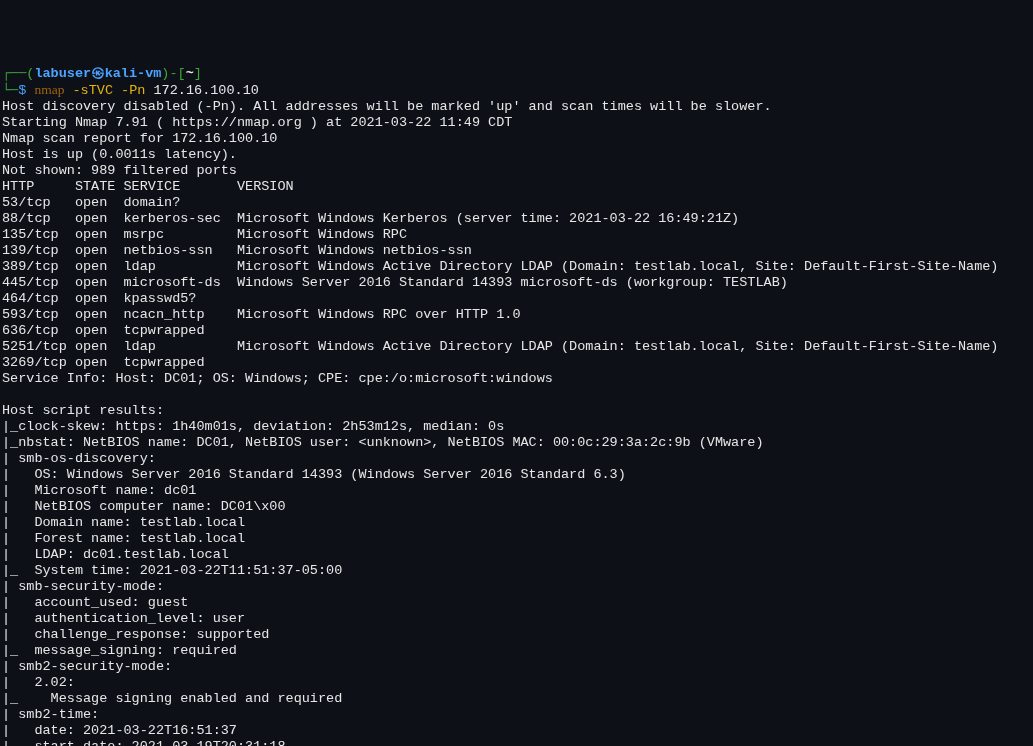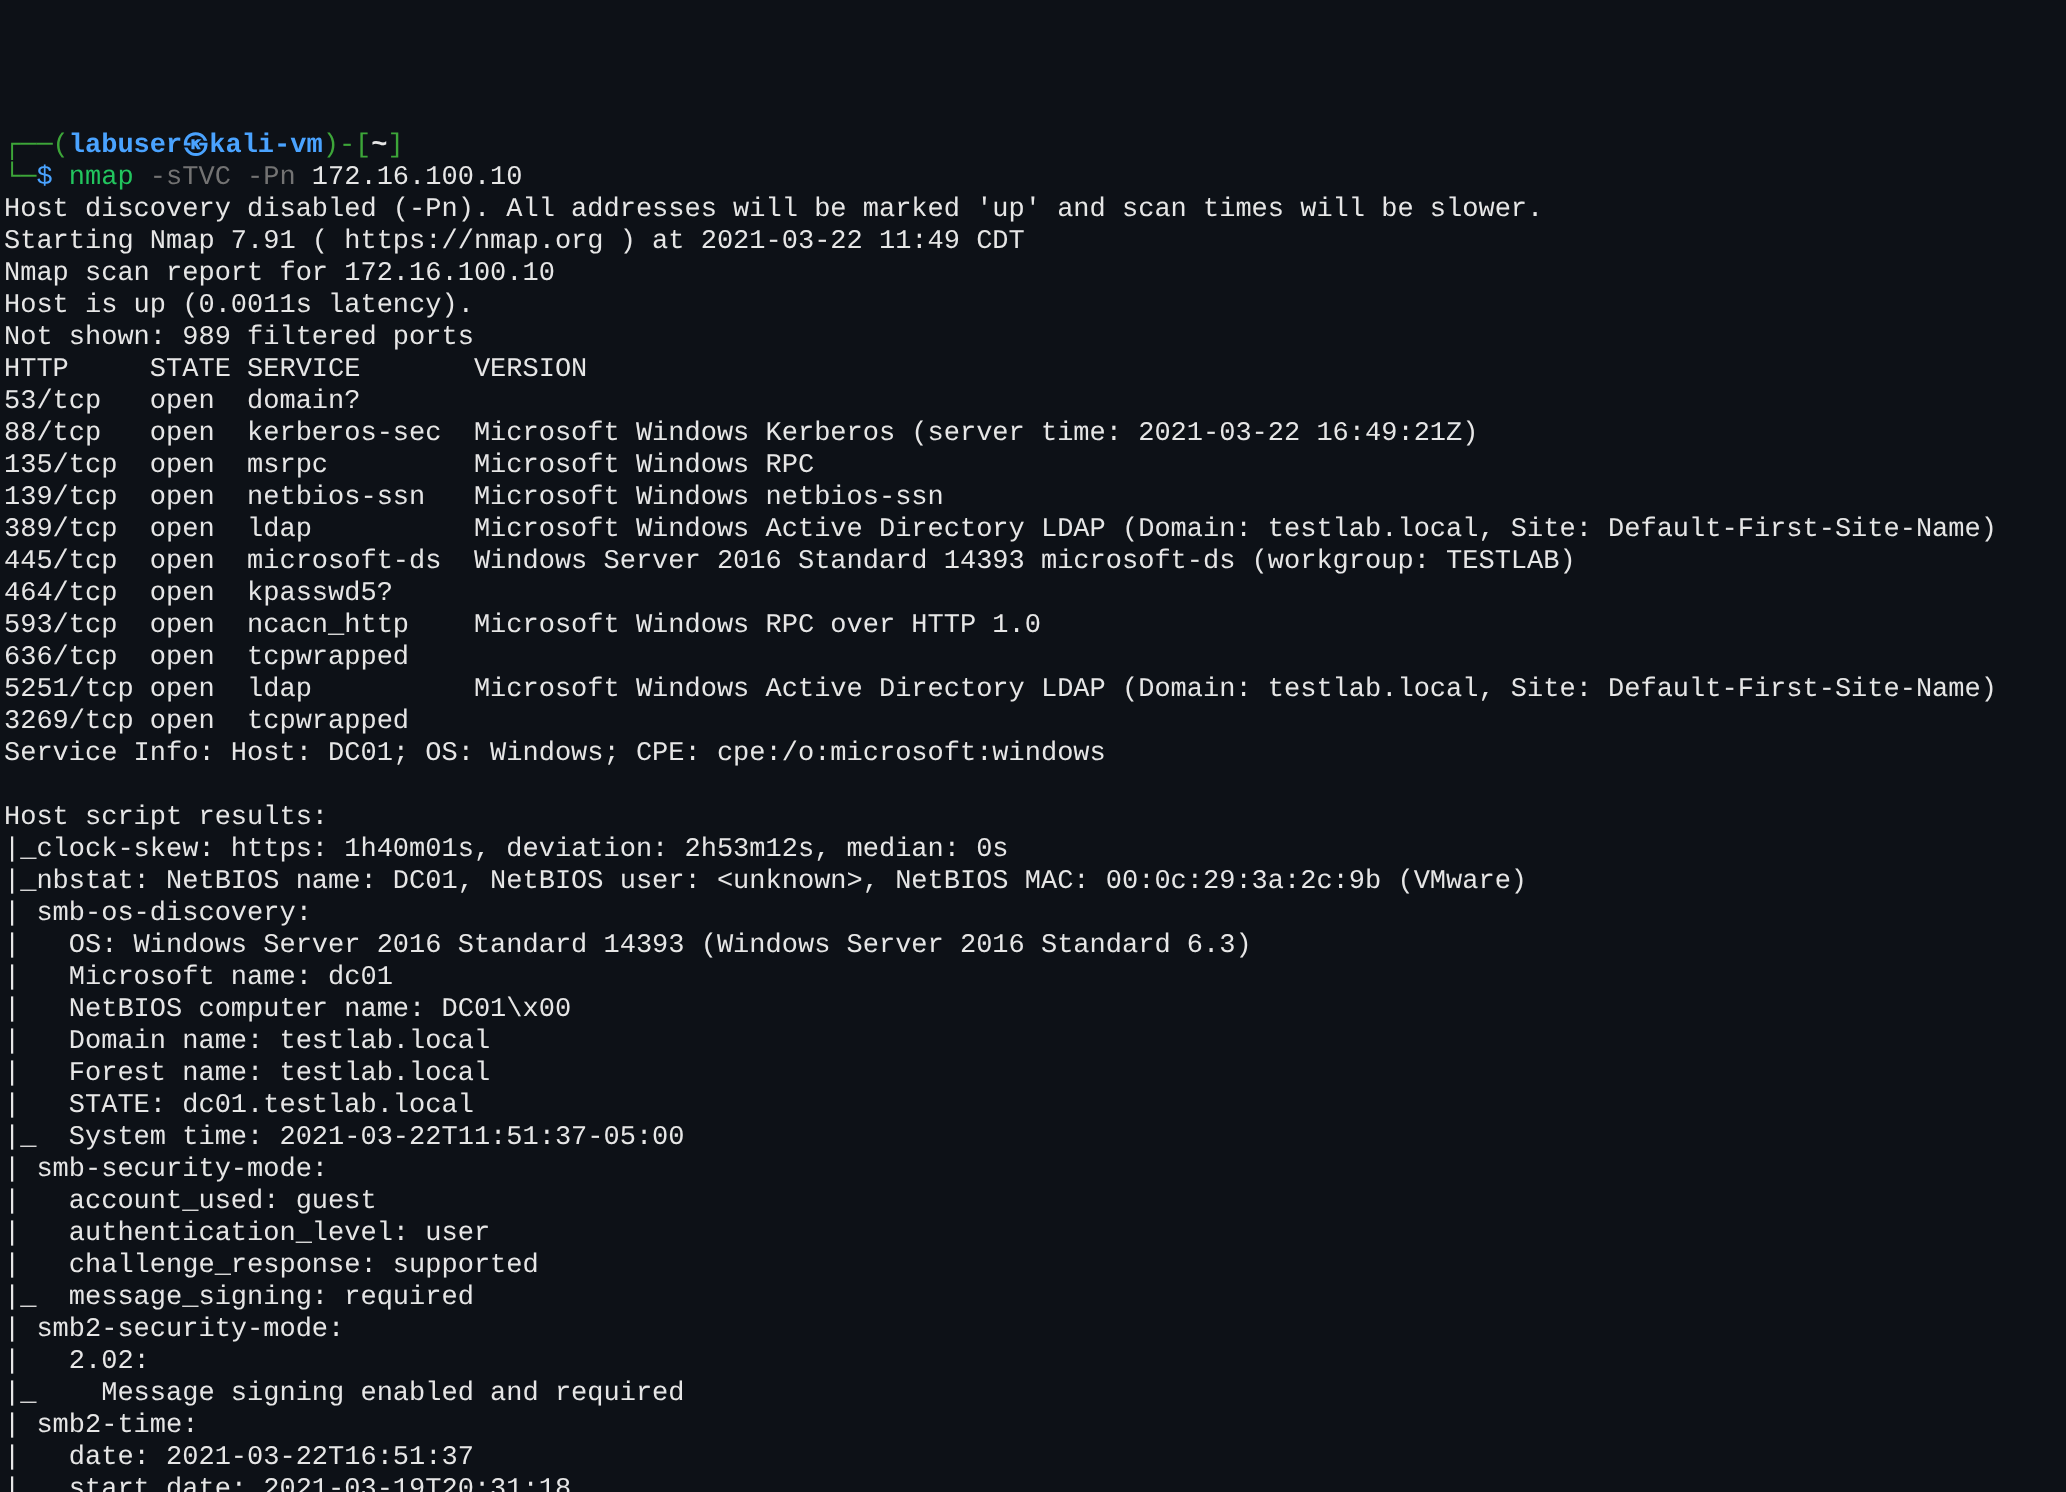--- a/index.html
+++ b/index.html
@@ -12,22 +12,22 @@
     line-height: 16px;
     white-space: pre;
     width: 1033px;
     box-sizing: border-box;
   }
   .paren   { color: #3da639; }
   .user    { color: #4aa3ff; font-weight: bold; }
   .at      { color: #4aa3ff; font-weight: bold; }
   .cwd     { color: #e6e6e6; font-weight: bold; }
   .dollar  { color: #4aa3ff; }
-  .cmd     { color: #22c55e; }
-  .opt     { color: #737373; }
+  .cmd     { color: #a16207; font-family: Liberation Serif, serif; }
+  .opt     { color: #eab308; }
   .arg     { color: #e6e6e6; text-align: center; }
   .output  { color: #e6e6e6; }
 </style>
 </head>
 <body>
 
 
 
 <div><span class="paren">┌──(</span><span class="user">labuser</span><span class="at">㉿</span><span class="user">kali-vm</span><span class="paren">)-[</span><span class="cwd">~</span><span class="paren">]</span>
 <span class="paren">└─</span><span class="dollar">$ </span><span class="cmd">nmap</span><span class="opt"> -sTVC</span><span class="opt"> -Pn</span><span class="arg"> 172.16.100.10</span>
@@ -52,21 +52,21 @@
 <span class="output"></span>
 <span class="output">Host script results:</span>
 <span class="output">|_clock-skew: https: 1h40m01s, deviation: 2h53m12s, median: 0s</span>
 <span class="output">|_nbstat: NetBIOS name: DC01, NetBIOS user: &lt;unknown&gt;, NetBIOS MAC: 00:0c:29:3a:2c:9b (VMware)</span>
 <span class="output">| smb-os-discovery:</span>
 <span class="output">|   OS: Windows Server 2016 Standard 14393 (Windows Server 2016 Standard 6.3)</span>
 <span class="output">|   Microsoft name: dc01</span>
 <span class="output">|   NetBIOS computer name: DC01\x00</span>
 <span class="output">|   Domain name: testlab.local</span>
 <span class="output">|   Forest name: testlab.local</span>
-<span class="output">|   STATE: dc01.testlab.local</span>
+<span class="output">|   LDAP: dc01.testlab.local</span>
 <span class="output">|_  System time: 2021-03-22T11:51:37-05:00</span>
 <span class="output">| smb-security-mode:</span>
 <span class="output">|   account_used: guest</span>
 <span class="output">|   authentication_level: user</span>
 <span class="output">|   challenge_response: supported</span>
 <span class="output">|_  message_signing: required</span>
 <span class="output">| smb2-security-mode:</span>
 <span class="output">|   2.02:</span>
 <span class="output">|_    Message signing enabled and required</span>
 <span class="output">| smb2-time:</span>

